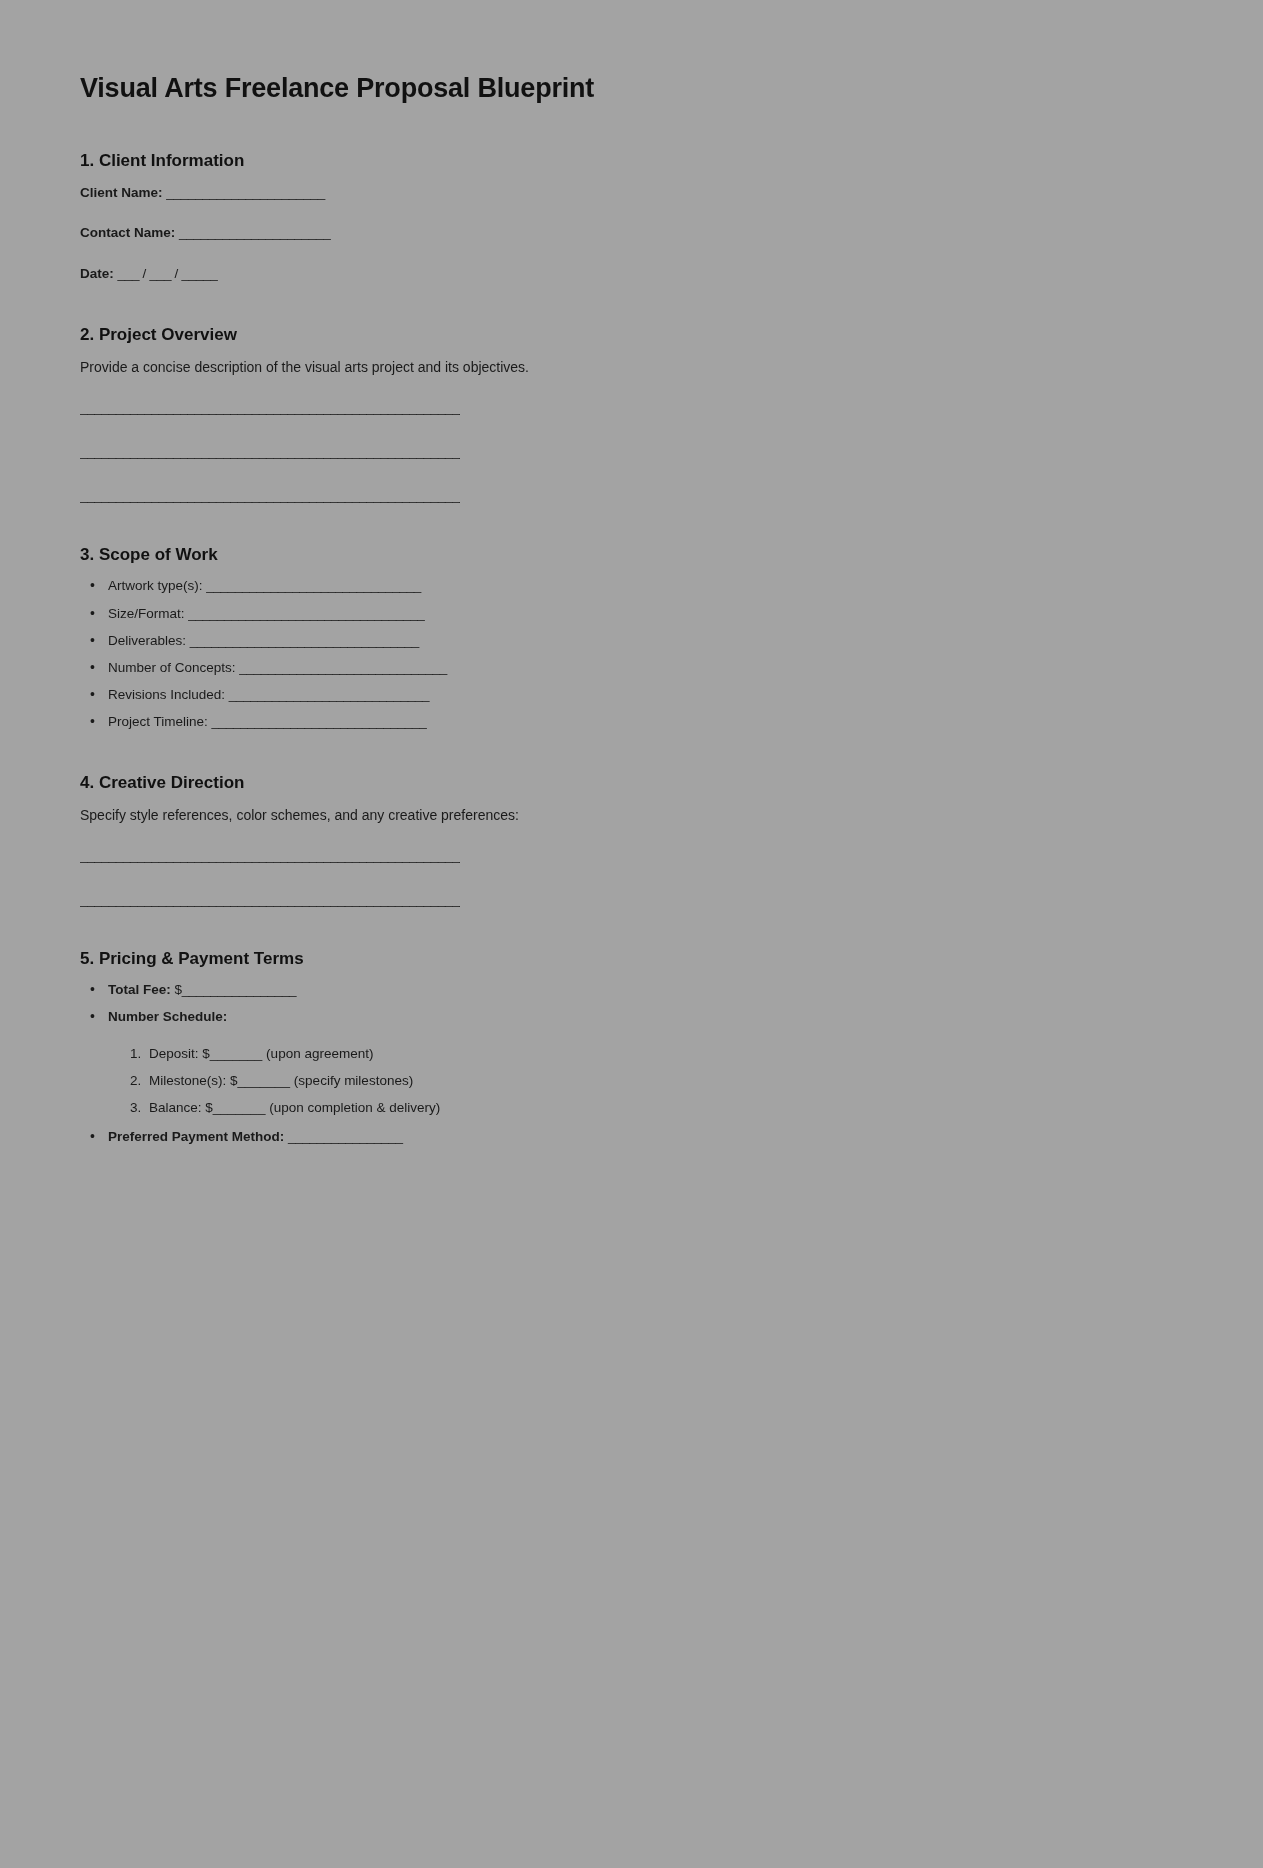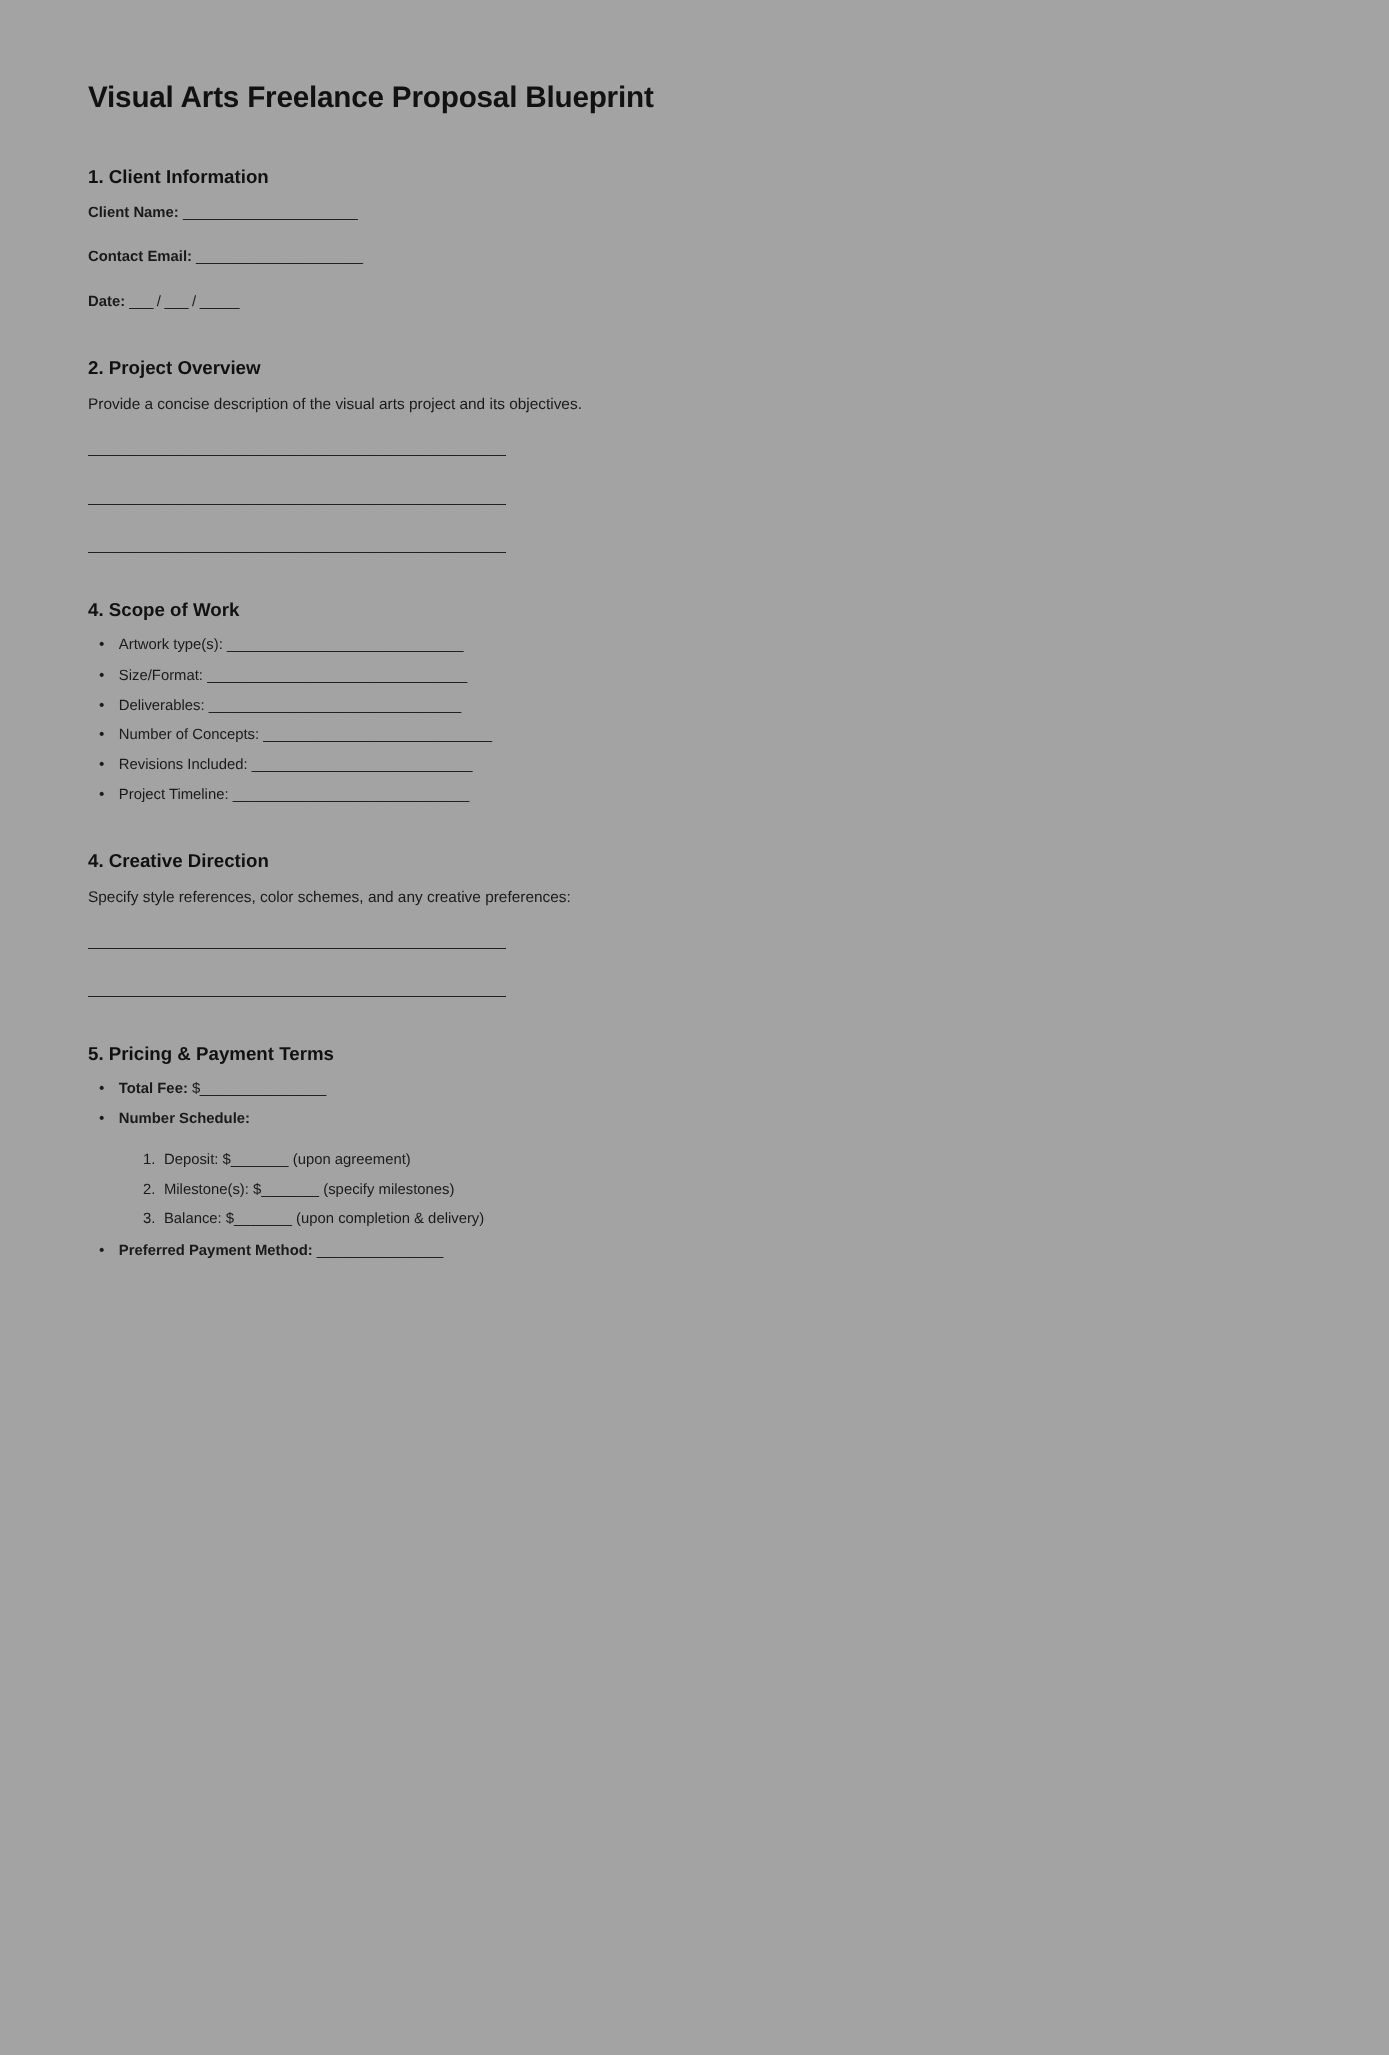--- a/index.html
+++ b/index.html
@@ -129,21 +129,21 @@
 
   <div class="section">
     <div class="section-heading">1. Client Information</div>
     <div class="gap-heading"></div>
 
     <p class="field-line">
       <span class="field-label">Client Name:</span>
       <span class="blank">______________________</span>
     </p>
     <p class="field-line">
-      <span class="field-label">Contact Email:</span>
+      <span class="field-label">Contact Name:</span>
       <span class="blank">_____________________</span>
     </p>
     <p class="field-line">
       <span class="field-label">Date:</span>
       <span class="blank">___ / ___ / _____</span>
     </p>
   </div>
 
   <div class="gap-section"></div>
 
@@ -154,21 +154,21 @@
     <div class="rule-block">
       <div class="rule-line">________________________________________________________</div>
       <div class="rule-line">________________________________________________________</div>
       <div class="rule-line">________________________________________________________</div>
     </div>
   </div>
 
   <div class="gap-section"></div>
 
   <div class="section">
-    <div class="section-heading">4. Scope of Work</div>
+    <div class="section-heading">3. Scope of Work</div>
     <ul class="bullets">
       <li>
         <span>Artwork type(s):</span>
         <span class="blank">______________________________</span>
       </li>
       <li>
         <span>Size/Format:</span>
         <span class="blank">_________________________________</span>
       </li>
       <li>

